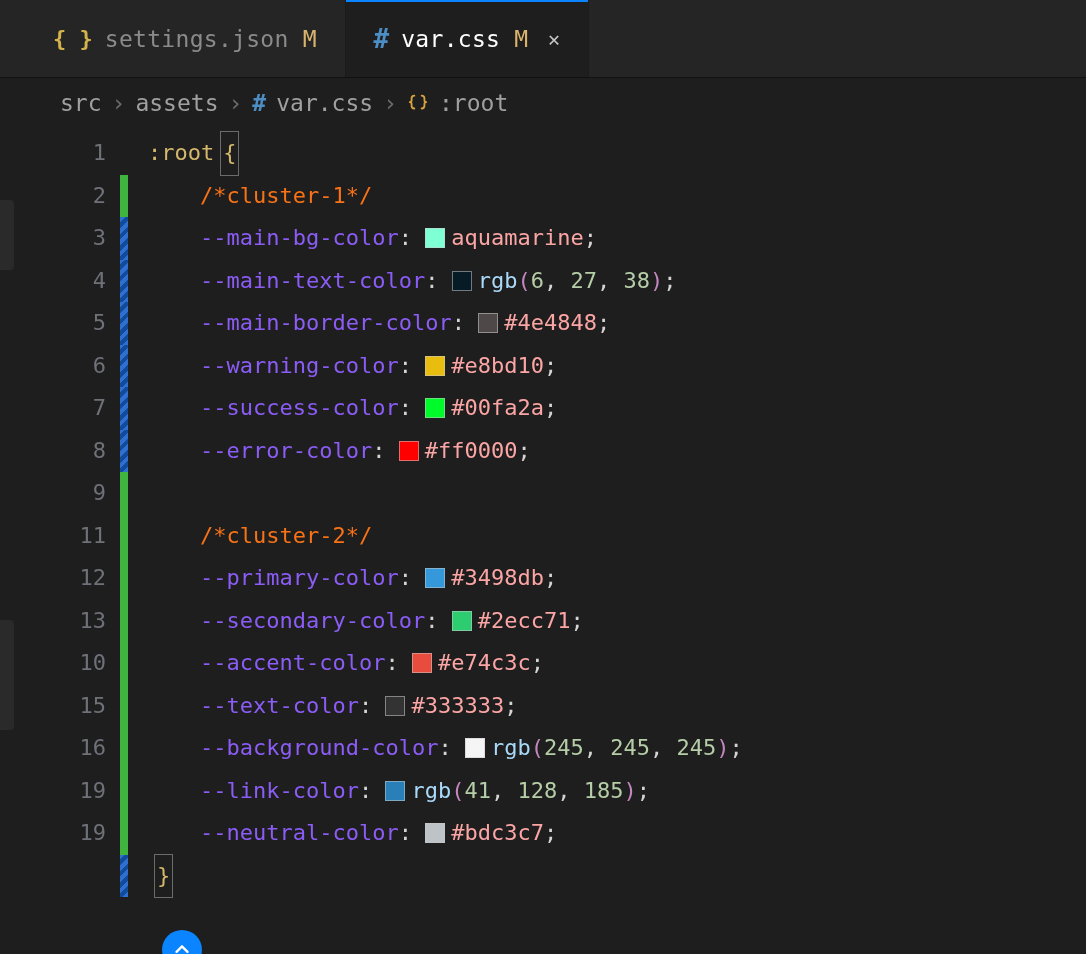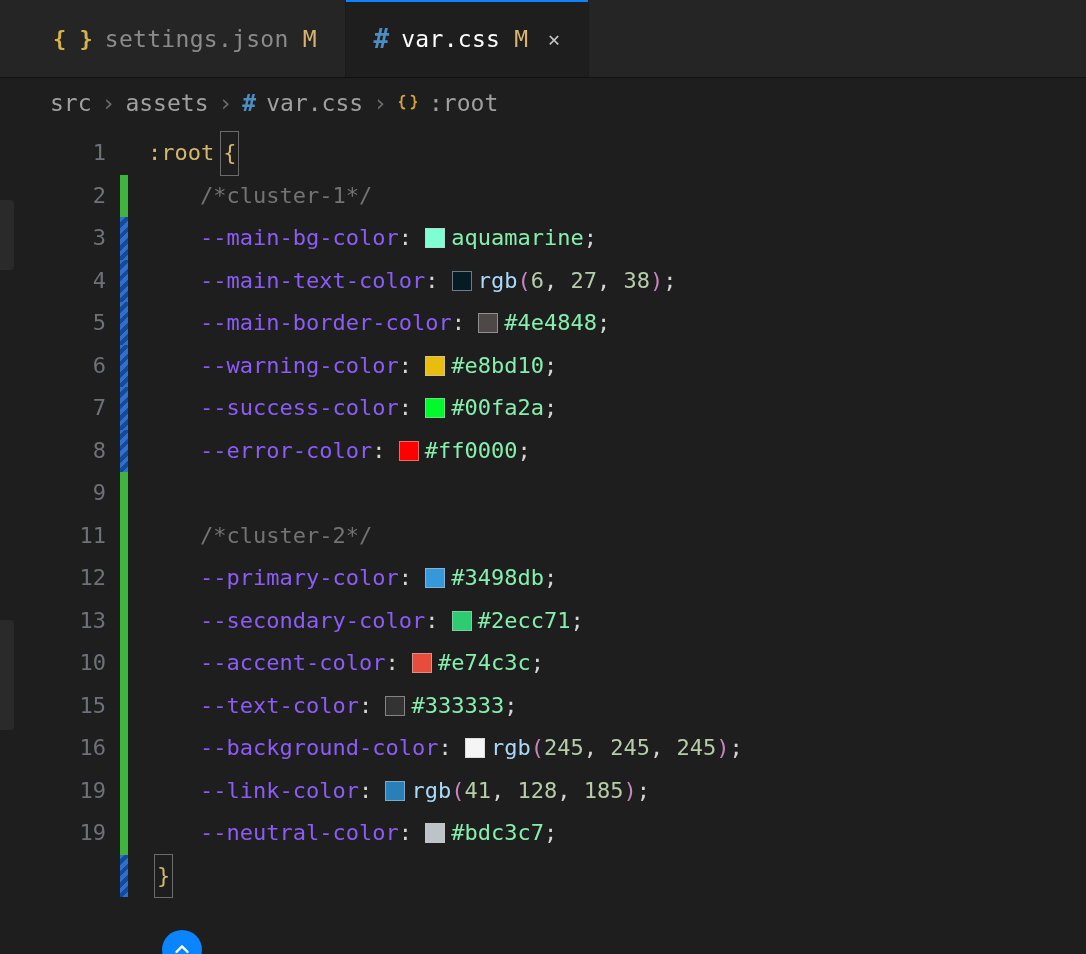--- a/index.html
+++ b/index.html
@@ -62,20 +62,21 @@
 
   
   .breadcrumb {
     display: flex;
     align-items: center;
     gap: 10px;
     padding: 12px 30px 8px 50px;
     color: #a0a0a0;
     font-size: 23px;
     background: #1e1e1e;
+    margin-left: 10px;
   }
   .breadcrumb .sep { color: #6b6b6b; }
   .breadcrumb .bc-hash { color: #4c8dc4; font-weight: 600; }
   .breadcrumb .bc-braces-icon { display:inline-flex; align-items:center; }
 
   
   .editor {
     display: flex;
     padding-top: 6px;
   }
@@ -123,24 +124,24 @@
   .indent0 { padding-left: 0; }
   .indent1 { padding-left: 52px; }
 
   .tok-sel   { color: #d5b86c; }           
   .tok-brace { color: #d5b86c; }
   .brace-box {
     border: 1px solid #6b6b6b;
     padding: 0 2px;
     margin-left: 6px;
   }
-  .tok-comment { color: #737373; }
+  .tok-comment { color: #f97316; }
   .tok-prop  { color: #8b5cf6; }
   .tok-punc  { color: #d4d4d4; }
-  .tok-name  { color: #86efac; }
+  .tok-name  { color: #fca5a5; }
   .tok-fn    { color: #aadafa; }
   .tok-paren { color: #c586c0; } 
   .tok-num   { color: #b5cea8; }
 
   .sw {
     display: inline-block;
     width: 20px; height: 20px;
     border: 1px solid rgba(200,200,200,.55);
     margin-right: 6px;
     vertical-align: -3px;

